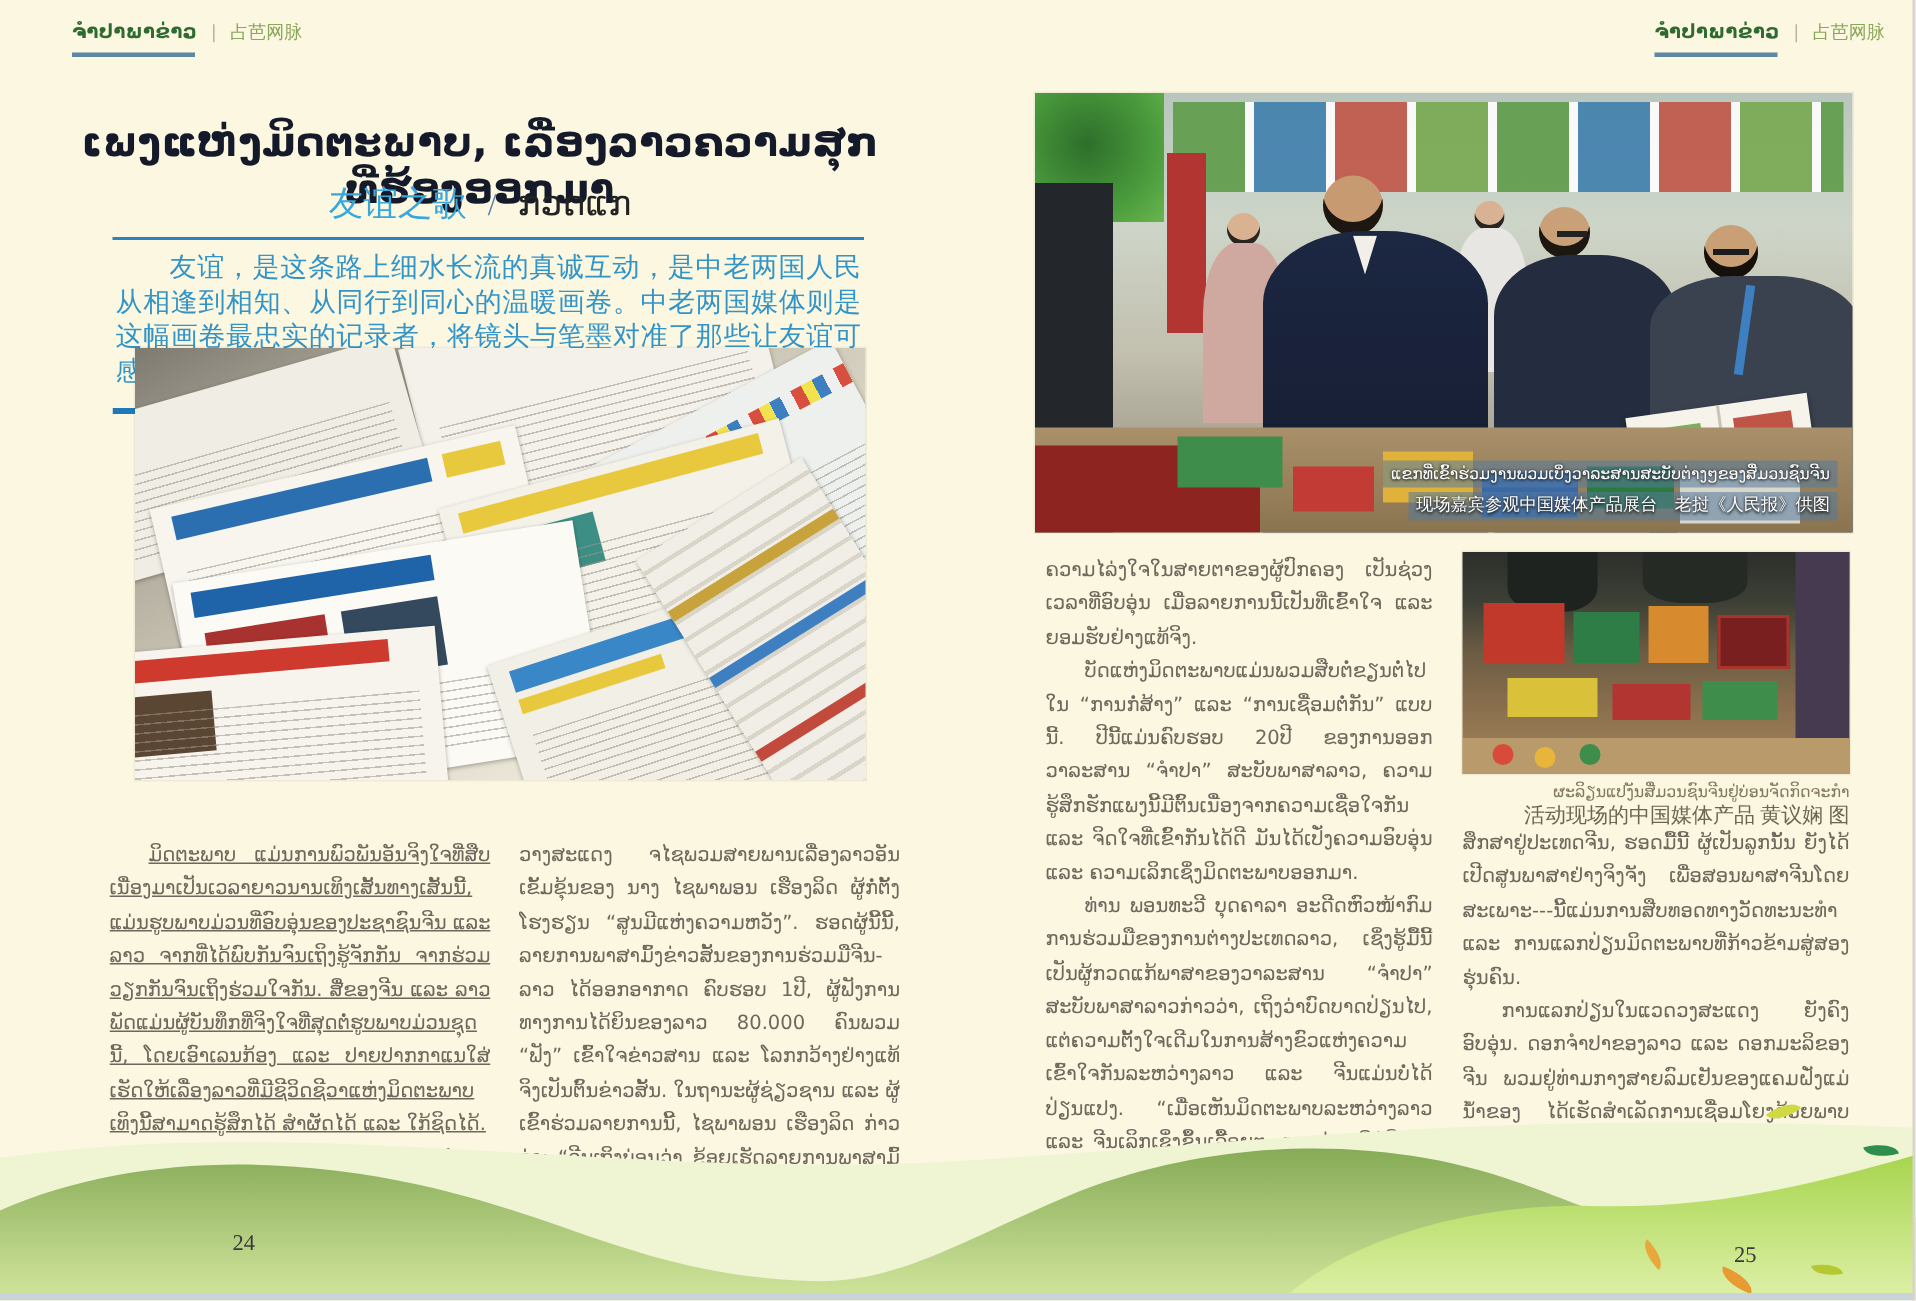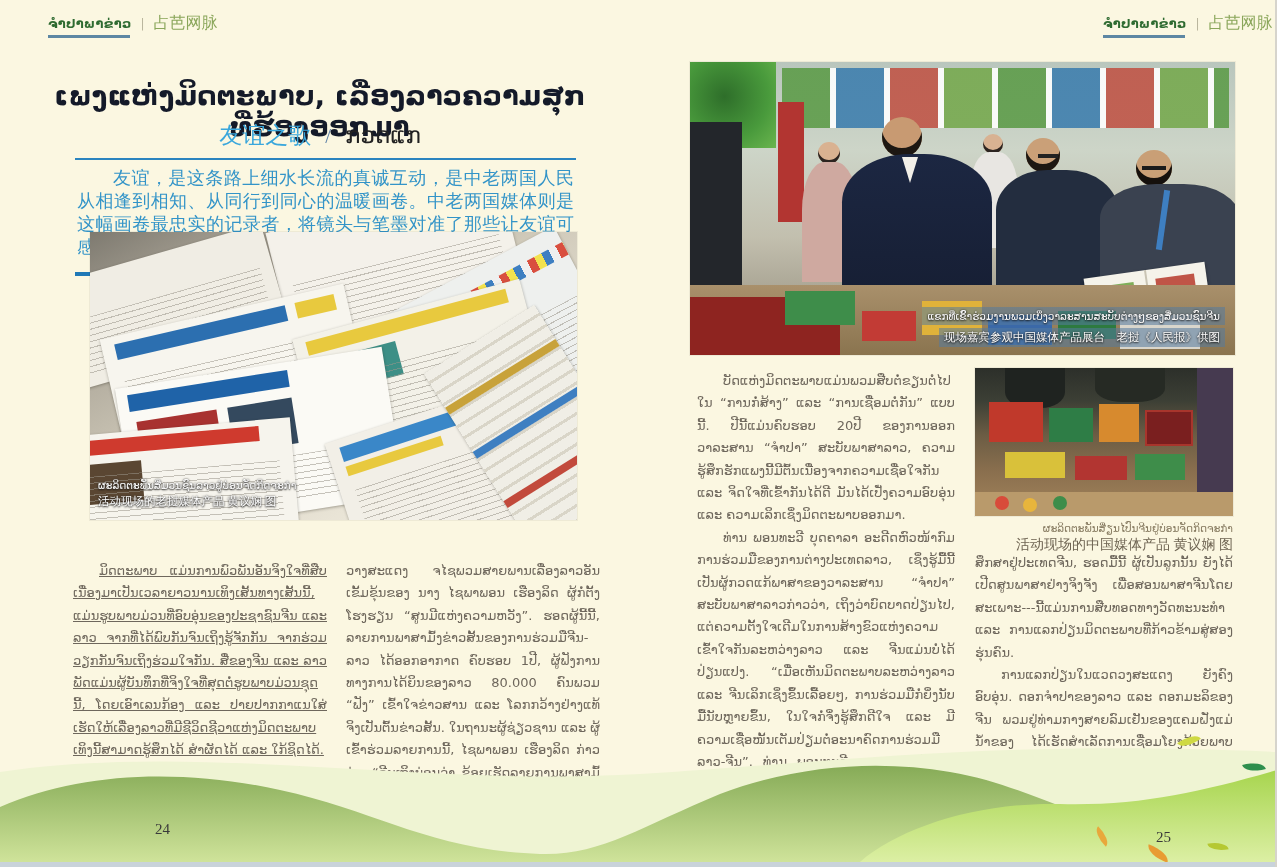--- a/index.html
+++ b/index.html
@@ -6,21 +6,21 @@
   body{
     width:1277px;height:867px;position:relative;overflow:hidden;
     background:#fbf7e1;
     font-family:"DejaVu Sans", sans-serif;
   }
   .abs{position:absolute;}
   
   .mast{position:absolute;top:13px;font-size:13px;display:flex;align-items:baseline;gap:9px;}
   .mast-lao{font-weight:bold;color:#2f6b31;letter-spacing:.3px;}
   .mast-div{color:#b9b49c;font-size:12px;}
-  .mast-zh{color:#8aa65a;font-size:16px;font-family:"Liberation Serif", serif;}
+  .mast-zh{color:#8aa65a;font-size:12px;font-family:"Liberation Serif", serif;}
   .mast-rule{position:absolute;top:35px;width:82px;height:3px;background:#5d87a3;}
   
   .title-lao{position:absolute;left:52px;top:80px;width:536px;text-align:center;
     font-size:27px;font-weight:bold;color:#141a29;letter-spacing:.2px;}
   .subtitle{position:absolute;left:52px;top:120px;width:536px;text-align:center;
     font-family:"Liberation Serif", serif;font-size:23px;color:#222;}
   .subtitle .blue{color:#3aa7dc;}
   .subtitle .slash{color:#5b7fa6;padding:0 14px;font-size:21px;}
   
   .intro{position:absolute;left:75px;top:158px;width:501px;}
@@ -128,24 +128,20 @@
     </div>
     <div class="np" style="left:250px;top:170px;width:250px;height:140px;transform:rotate(-18deg);background:#f2efe7;">
       <div style="position:absolute;left:5%;top:8px;width:84%;height:15px;background:#3a87c8;"></div>
       <div style="position:absolute;left:5%;top:28px;width:40%;height:10px;background:#e8c93e;"></div>
       <div class="np-lines"></div>
     </div>
     <div class="np" style="left:385px;top:90px;width:130px;height:230px;transform:rotate(-32deg);background:repeating-linear-gradient(0deg,#f0eee6 0 10px,#d9d5c8 10px 13px);">
       <div style="position:absolute;left:0;top:40px;width:100%;height:8px;background:#c8a23a;"></div>
       <div style="position:absolute;left:0;top:92px;width:100%;height:8px;background:#3e7fc1;"></div>
       <div style="position:absolute;left:0;top:150px;width:100%;height:8px;background:#c24a3c;"></div>
-    </div>
-    <div class="cap-overlay" style="left:8px;bottom:10px;">
-      <div class="cap-lao">ຜະລິດຕະພັນສື່ມວນຊົນລາວຢູ່ບ່ອນຈັດກິດຈະກຳ</div>
-      <div class="cap-zh">活动现场的老挝媒体产品 黄议娴 图</div>
     </div>
   </div>
 
   <div class="col" style="left:73px;top:560px;width:254px;height:248px;text-decoration:underline;">
     <p class="ind">ມິດຕະພາບ ແມ່ນການພົວພັນອັນຈິງໃຈທີ່ສືບເນື່ອງມາເປັນເວລາຍາວນານເທິງເສັ້ນທາງເສັ້ນນີ້, ແມ່ນຮູບພາບມ່ວນທີ່ອົບອຸ່ນຂອງປະຊາຊົນຈີນ ແລະ ລາວ ຈາກທີ່ໄດ້ພົບກັນຈົນເຖິງຮູ້ຈັກກັນ ຈາກຮ່ວມວຽກກັນຈົນເຖິງຮ່ວມໃຈກັນ. ສື່ຂອງຈີນ ແລະ ລາວພັດແມ່ນຜູ້ບັນທຶກທີ່ຈິງໃຈທີ່ສຸດຕໍ່ຮູບພາບມ່ວນຊຸດນີ້, ໂດຍເອົາເລນກ້ອງ ແລະ ປາຍປາກກາແນໃສ່ເຮັດໃຫ້ເລື່ອງລາວທີ່ມີຊີວິດຊີວາແຫ່ງມິດຕະພາບເທິງນີ້ສາມາດຮູ້ສຶກໄດ້ ສຳຜັດໄດ້ ແລະ ໃກ້ຊິດໄດ້.</p>
     <p class="ind">“ພວກເຮົາໃຊ້ຄວາມງຽບຕອບສະໜອງຕໍ່ໂລກ, ເຊິ່ງສຽງສະທ້ອນນີ້ ຈະສືບຕໍ່ດຳເນີນຕໍ່ໄປຄືກັນກັບແສງທີ່ສ່ອງຜ່ານກ້ອນເມກເນື້ອ ອ່ອນໂຍນ ແລະ ໜັ້ນຄົງ”. ມຸມໜຶ່ງຂອງເຂດ</p>
   </div>
   <div class="col" style="left:346px;top:560px;width:254px;height:248px;">
     <p>ວາງສະແດງ ຈໄຊພວມສາຍພານເລື່ອງລາວອັນເຂັ້ມຂຸ້ນຂອງ ນາງ ໄຊພາພອນ ເຮືອງລິດ ຜູ້ກໍ່ຕັ້ງໂຮງຮຽນ “ສູນມີແຫ່ງຄວາມຫວັງ”. ຮອດຜູ້ນີ້ນີ້, ລາຍການພາສາມົ້ງຂ່າວສັ້ນຂອງການຮ່ວມມືຈີນ-ລາວ ໄດ້ອອກອາກາດ ຄົບຮອບ 1ປີ, ຜູ້ຟັງການທາງການໄດ້ຍິນຂອງລາວ 80.000 ຄົນພວມ “ຟັງ” ເຂົ້າໃຈຂ່າວສານ ແລະ ໂລກກວ້າງຢ່າງແທ້ຈິງເປັນຕົ້ນຂ່າວສັ້ນ. ໃນຖານະຜູ້ຊ່ຽວຊານ ແລະ ຜູ້ເຂົ້າຮ່ວມລາຍການນີ້, ໄຊພາພອນ ເຮືອງລິດ ກ່າວວ່າ: “ຈີນເຖິງບ່ອນວ່າ ຂ້ອຍເຮັດລາຍການພາສາມົ້ງຂ່າວສັ້ນຈຶ່ງເຂົ້າໃຈວ່າ ເຮົາສາມາດໃຫ້ຂໍ້ມູນກັບພວກເຂົາໄດ້ຫຼາຍຂຶ້ນ, ລາວເວົ້າວ່າ ທຸກເທື່ອທີ່ລາວມີປຶ້ມຫາກ້ອງ ມັນເປັນຄວາມພະຍາຍາມຄັ້ງໃໝ່ ແລະ ການທີ່ພວກເຂົານ້ອຍມັງເຕັມໄປໃນການຮຽນຮູບແບບເອົາຈິງ ແລະ</p>
   </div>
@@ -198,25 +194,26 @@
     <div class="abs" style="left:170px;top:42px;width:44px;height:32px;background:#7a1f1f;border:2px solid #a8352c;"></div>
     <div class="abs" style="left:30px;top:84px;width:60px;height:26px;background:#d9c13a;"></div>
     <div class="abs" style="left:100px;top:88px;width:52px;height:24px;background:#b23531;"></div>
     <div class="abs" style="left:160px;top:86px;width:50px;height:26px;background:#3e8d4a;"></div>
     <div class="abs" style="left:0;bottom:0;width:258px;height:24px;background:#b99a6b;"></div>
     <div class="abs" style="left:20px;bottom:6px;width:14px;height:14px;border-radius:50%;background:#d84b3a;"></div>
     <div class="abs" style="left:48px;bottom:4px;width:14px;height:14px;border-radius:50%;background:#e8b53c;"></div>
     <div class="abs" style="left:78px;bottom:6px;width:14px;height:14px;border-radius:50%;background:#3e8d4a;"></div>
   </div>
   <div class="cap-below">
-    <div class="cap-lao">ຜະລິດຕະພັນສື່ຽນໄປົນຈີນຢູ່ບ່ອນຈັດກິດຈະກຳ</div>
+    <div class="cap-lao">ຜະລິຽນແປງັນສື່ມວນຊົນຈີນຢູ່ບ່ອນຈັດກິດຈະກຳ</div>
     <div class="cap-zh">活动现场的中国媒体产品 黄议娴 图</div>
   </div>
 
   <div class="col" style="left:697px;top:370px;width:258px;height:438px;">
+    <p>ຄວາມໄລ່ງໃຈໃນສາຍຕາຂອງຜູ້ປົກຄອງ ເປັນຊ່ວງເວລາທີ່ອົບອຸ່ນ ເມື່ອລາຍການນີ້ເປັນທີ່ເຂົ້າໃຈ ແລະ ຍອມຮັບຢ່າງແທ້ຈິງ.</p>
     <p class="ind">ບັດແຫ່ງມິດຕະພາບແມ່ນພວມສືບຕໍ່ຂຽນຕໍ່ໄປໃນ “ການກໍ່ສ້າງ” ແລະ “ການເຊື່ອມຕໍ່ກັນ” ແບບນີ້. ປີນີ້ແມ່ນຄົບຮອບ 20ປີ ຂອງການອອກວາລະສານ “ຈຳປາ” ສະບັບພາສາລາວ, ຄວາມຮູ້ສຶກຮັກແພງນີ້ມີຕົ້ນເນື່ອງຈາກຄວາມເຊື່ອໃຈກັນ ແລະ ຈິດໃຈທີ່ເຂົ້າກັນໄດ້ດີ ມັນໄດ້ເປັ່ງຄວາມອົບອຸ່ນ ແລະ ຄວາມເລິກເຊິ່ງມິດຕະພາບອອກມາ.</p>
     <p class="ind">ທ່ານ ພອນທະວີ ບຸດຄາລາ ອະດີດຫົວໜ້າກົມການຮ່ວມມືຂອງການຕ່າງປະເທດລາວ, ເຊິ່ງຮູ້ມື້ນີ້ເປັນຜູ້ກວດແກ້ພາສາຂອງວາລະສານ “ຈຳປາ” ສະບັບພາສາລາວກ່າວວ່າ, ເຖິງວ່າບົດບາດປ່ຽນໄປ, ແຕ່ຄວາມຕັ້ງໃຈເດີມໃນການສ້າງຂົວແຫ່ງຄວາມເຂົ້າໃຈກັນລະຫວ່າງລາວ ແລະ ຈີນແມ່ນບໍ່ໄດ້ປ່ຽນແປງ. “ເມື່ອເຫັນມິດຕະພາບລະຫວ່າງລາວ ແລະ ຈີນເລິກເຊິ່ງຂຶ້ນເລື້ອຍໆ, ການຮ່ວມມືກໍ່ຍິ່ງນັບມື້ນັບຫຼາຍຂຶ້ນ, ໃນໃຈກໍ່ຈິ່ງຮູ້ສຶກດີໃຈ ແລະ ມີຄວາມເຊື່ອໜັ້ນເຕັມປ່ຽມຕໍ່ອະນາຄົດການຮ່ວມມືລາວ-ຈີນ”. ທ່ານ ພອນທະວີ ບຸດຄາລາ ເວົ້າວ່າ, ລູກສາວທັງສອງຄົນຂອງລາວ ລ້ວນແຕ່ເຄີຍ</p>
   </div>
   <div class="col" style="left:975px;top:552px;width:258px;height:256px;">
     <p>ສຶກສາຢູ່ປະເທດຈີນ, ຮອດມື້ນີ້ ຜູ້ເປັນລູກນັ້ນ ຍັງໄດ້ເປີດສູນພາສາຢ່າງຈິງຈັງ ເພື່ອສອນພາສາຈີນໂດຍສະເພາະ---ນີ້ແມ່ນການສືບທອດທາງວັດທະນະທຳ ແລະ ການແລກປ່ຽນມິດຕະພາບທີ່ກ້າວຂ້າມສູ່ສອງຮຸ່ນຄົນ.</p>
     <p class="ind">ການແລກປ່ຽນໃນແວດວງສະແດງ ຍັງຄົງອົບອຸ່ນ. ດອກຈຳປາຂອງລາວ ແລະ ດອກມະລິຂອງຈີນ ພວມຢູ່ທ່າມກາງສາຍລົມເຢັນຂອງແຄມຝັ່ງແມ່ນ້ຳຂອງ ໄດ້ເຮັດສຳເລັດການເຊື່ອມໂຍງດ້ວຍພາບສາຍຕາທີ່ມີຄວາມໝາຍ: ເມື່ອພວກເຮົາຈຶ່ງມີທີ່ກ້າວເດີນໄປ ກິ່ນຫອມເຜີຍແຜ່ກະຈາຍອອກມາ ແມ່ນຫຍັງພໍທີ່ຈະເຮັດໃຫ້ຄຳວ່າ “ຄວາມສຸກ” ນີ້ ສາມາດສຳຜັດໄດ້ຢ່າງຊັດເຈນ ແລະ ດັງກ້ອງທົ່ວວ່ານໃນໃຈໄປອີກດົນນານ.</p>
   </div>
 
   <svg class="hills" viewBox="0 0 1277 130" preserveAspectRatio="none">
     <defs>

